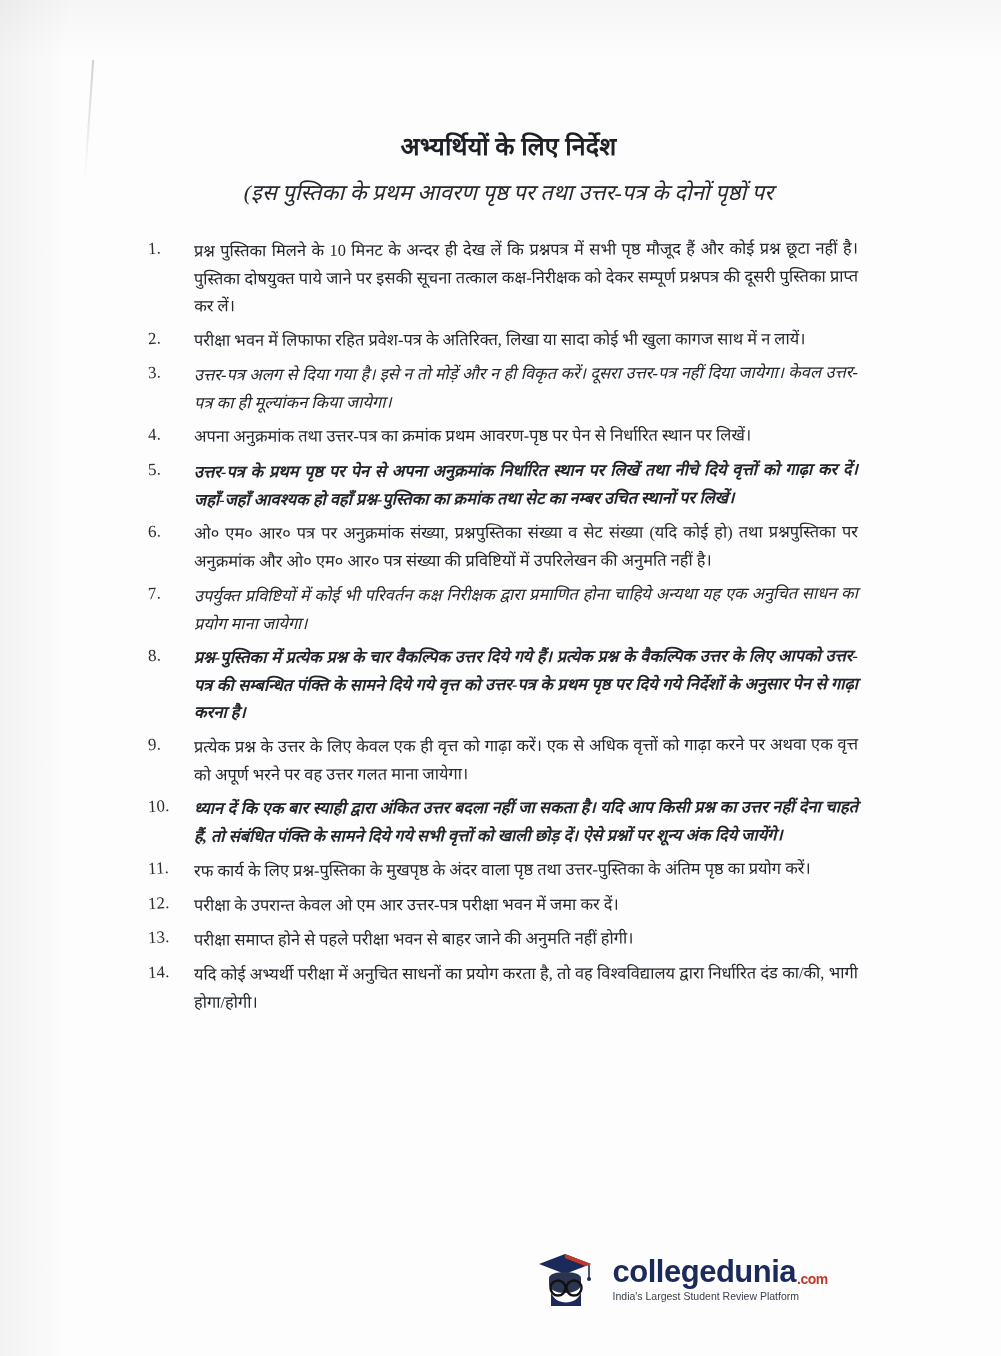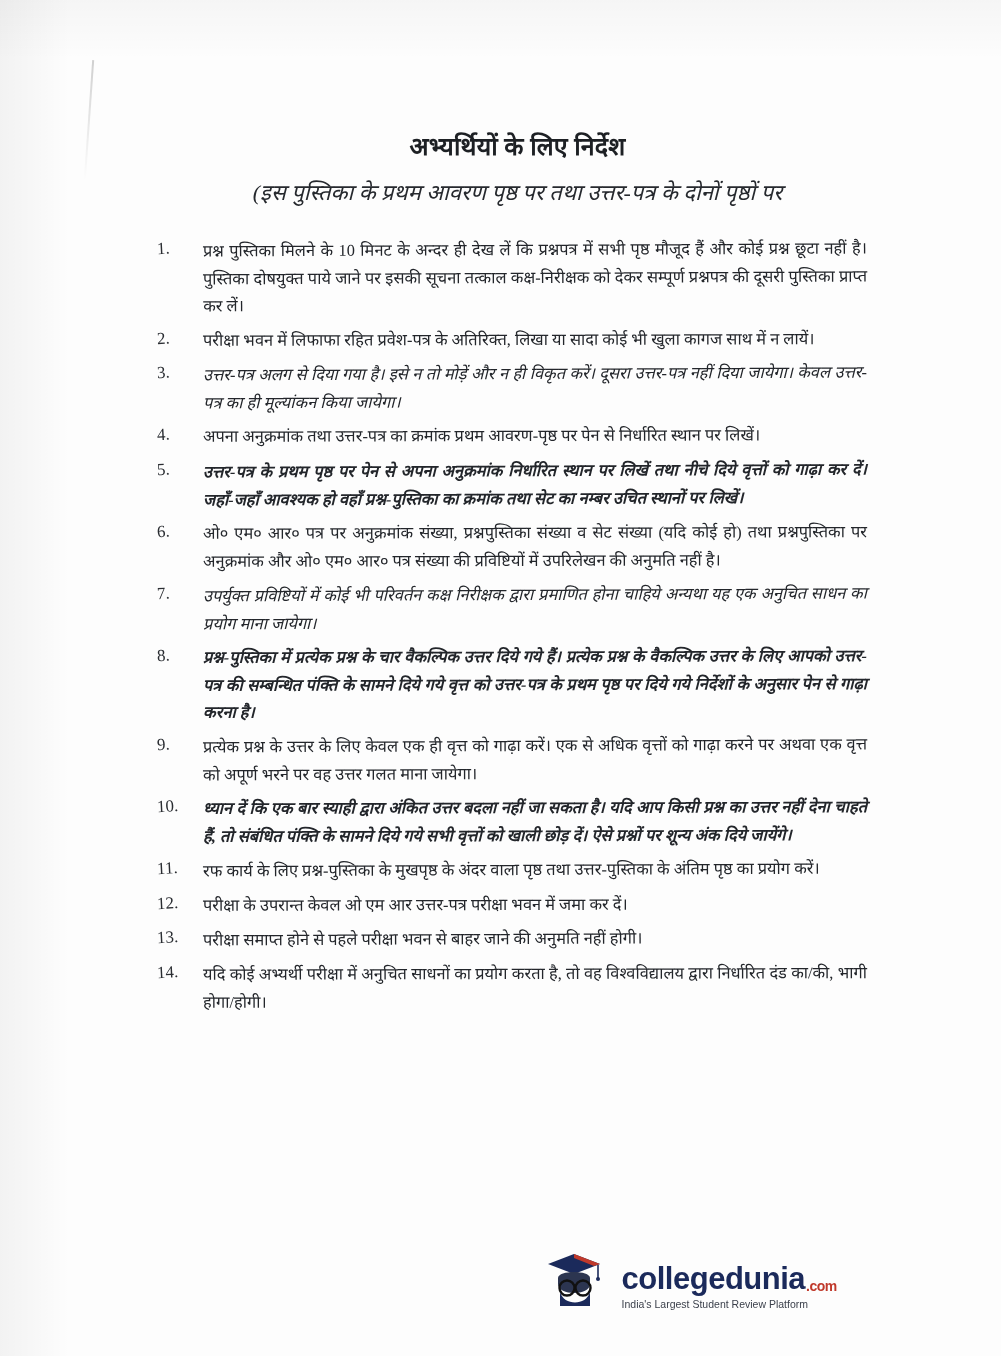--- a/index.html
+++ b/index.html
@@ -31,21 +31,21 @@
     left: 88px;
     top: 60px;
     width: 2px;
     height: 120px;
     background: linear-gradient(to bottom, rgba(0,0,0,0.18), rgba(0,0,0,0));
     transform: rotate(4deg);
   }
 
   .content {
     position: absolute;
-    left: 17px;
+    left: 8px;
     top: 0;
     width: 827px;
     height: 1356px;
   }
 
   .doc-title {
     position: absolute;
     top: 128px;
     left: 0;
     width: 1001px;
@@ -107,21 +107,21 @@
   
   .item:nth-child(odd) .txt { transform: rotate(-0.25deg); }
   .item:nth-child(even) .txt { transform: rotate(-0.15deg); }
 
   
   .logo {
     position: absolute;
     right: 36px;
     bottom: 46px;
     display: flex;
-    align-items: flex-end;
+    align-items: center;
     gap: 10px;
   }
   .logo-mark {
     width: 74px;
     height: 62px;
     position: relative;
   }
   .logo-text {
     line-height: 1.05;
   }

